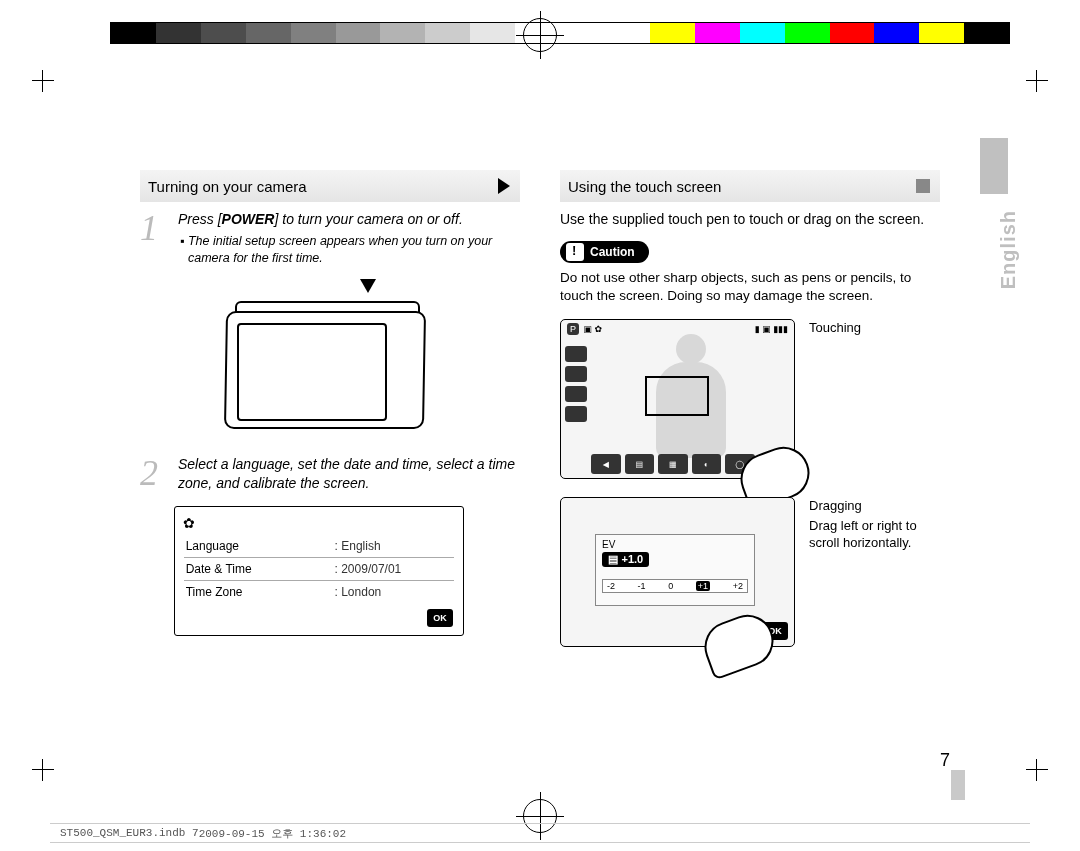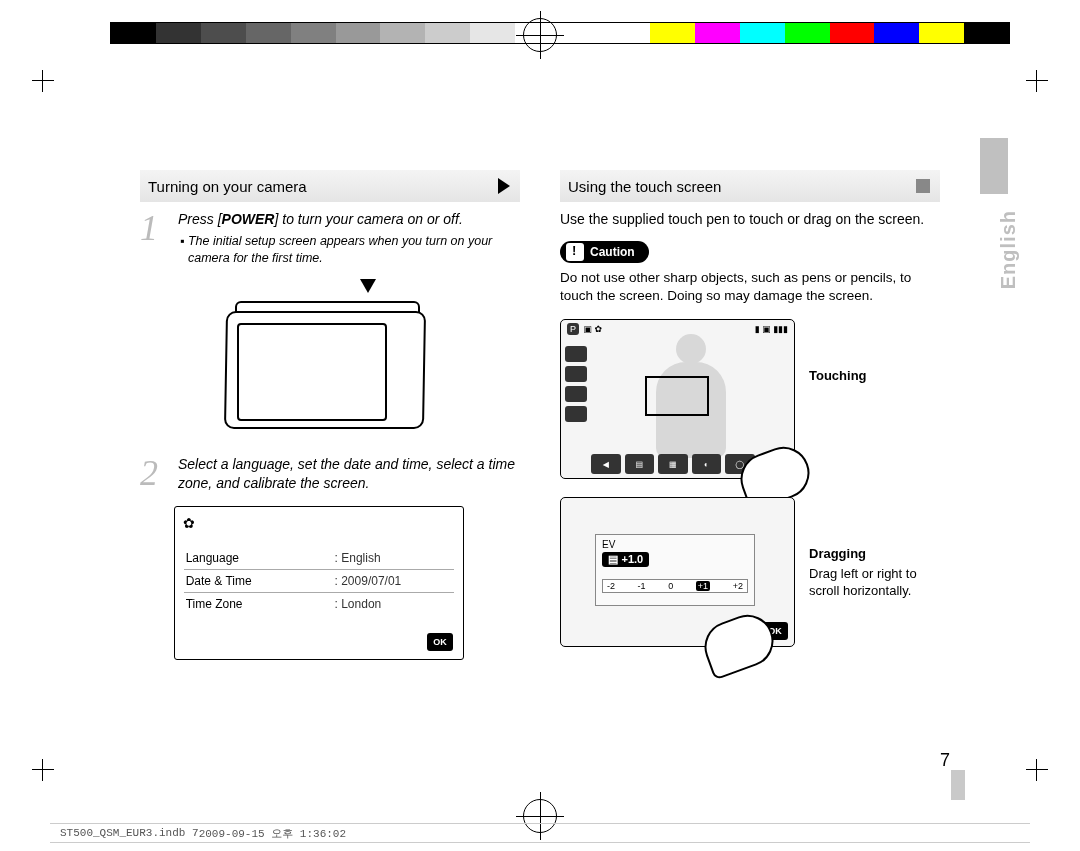--- a/index.html
+++ b/index.html
@@ -97,21 +97,21 @@
     position:absolute; left:145px; top:-6px; width:0;height:0;
     border-left:8px solid transparent;border-right:8px solid transparent;
     border-top:14px solid #000;
   }
   
   .settings-box {
     margin: 14px 0 0 34px; width: 290px; border:1px solid #000; border-radius:3px; padding:6px 0;
     font-size: 12px;
   }
   .settings-box .gear { font-size:14px; padding:2px 8px 4px; }
-  .settings-box table { width: 94%; margin: 12px auto; border-collapse: collapse; }
+  .settings-box table { width: 94%; margin: 0 auto; border-collapse: collapse; }
   .settings-box td { border-bottom: 0.5px solid #aaa; padding: 4px 2px; }
   .settings-box td:first-child { width: 55%; }
   .settings-box td:last-child { color:#333; }
   .settings-box tr:last-child td { border-bottom: none; }
   .ok-btn {
     width:26px;height:18px;background:#000;color:#fff;display:inline-flex;
     align-items:center;justify-content:center;border-radius:3px;font-size:9px;
     font-weight:bold; float:right; margin:6px 10px 2px 0;
   }
   
@@ -128,21 +128,21 @@
   .caution-lozenge .tri::before {
     content:"!";position:absolute;left:6px;top:0;font-size:13px;font-weight:bold;
   }
   .note { font-size: 13.5px; line-height:1.35; margin-bottom:14px; }
   .touch-row { display:flex; gap:14px; margin-bottom:18px; }
   .touch-screen {
     width: 235px; height: 160px; border:1px solid #000; border-radius:5px;
     background:#f5f5f5; position:relative; flex-shrink:0;
   }
   .touch-caption { font-size:13px; line-height:1.35; }
-  .touch-caption b { font-weight:bold; display:block; margin-bottom:2px;margin-top:48px; }
+  .touch-caption b { font-weight:normal; display:block; margin-bottom:2px; }
   .hand {
     position:absolute; right:-16px; bottom:-24px; width:70px;height:52px;
     border:2px solid #000; border-radius:34px 34px 34px 10px;
     background:#fff; transform: rotate(-20deg);
   }
   .toolbar-left { position:absolute; left:4px; top:26px; width:24px; }
   .toolbar-left div { width:22px;height:16px;background:#333;border-radius:3px;margin-bottom:4px; }
   .toolbar-bottom { position:absolute; bottom:4px; left:30px; right:6px; height:20px; display:flex; gap:4px;}
   .toolbar-bottom div { flex:1;background:#333;border-radius:3px; font-size:8px;color:#fff;display:flex;align-items:center;justify-content:center;}
   .shadow-person {

